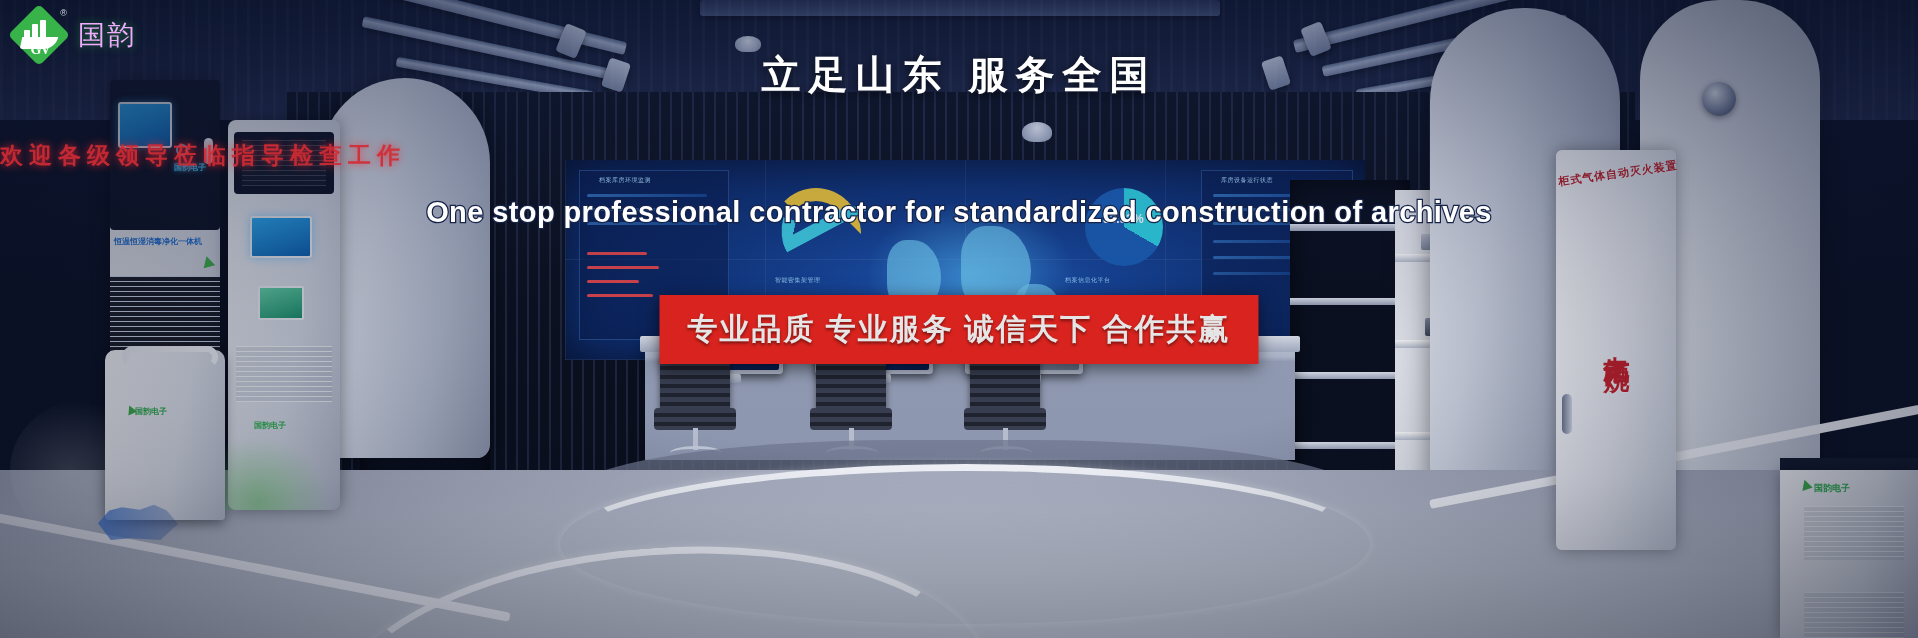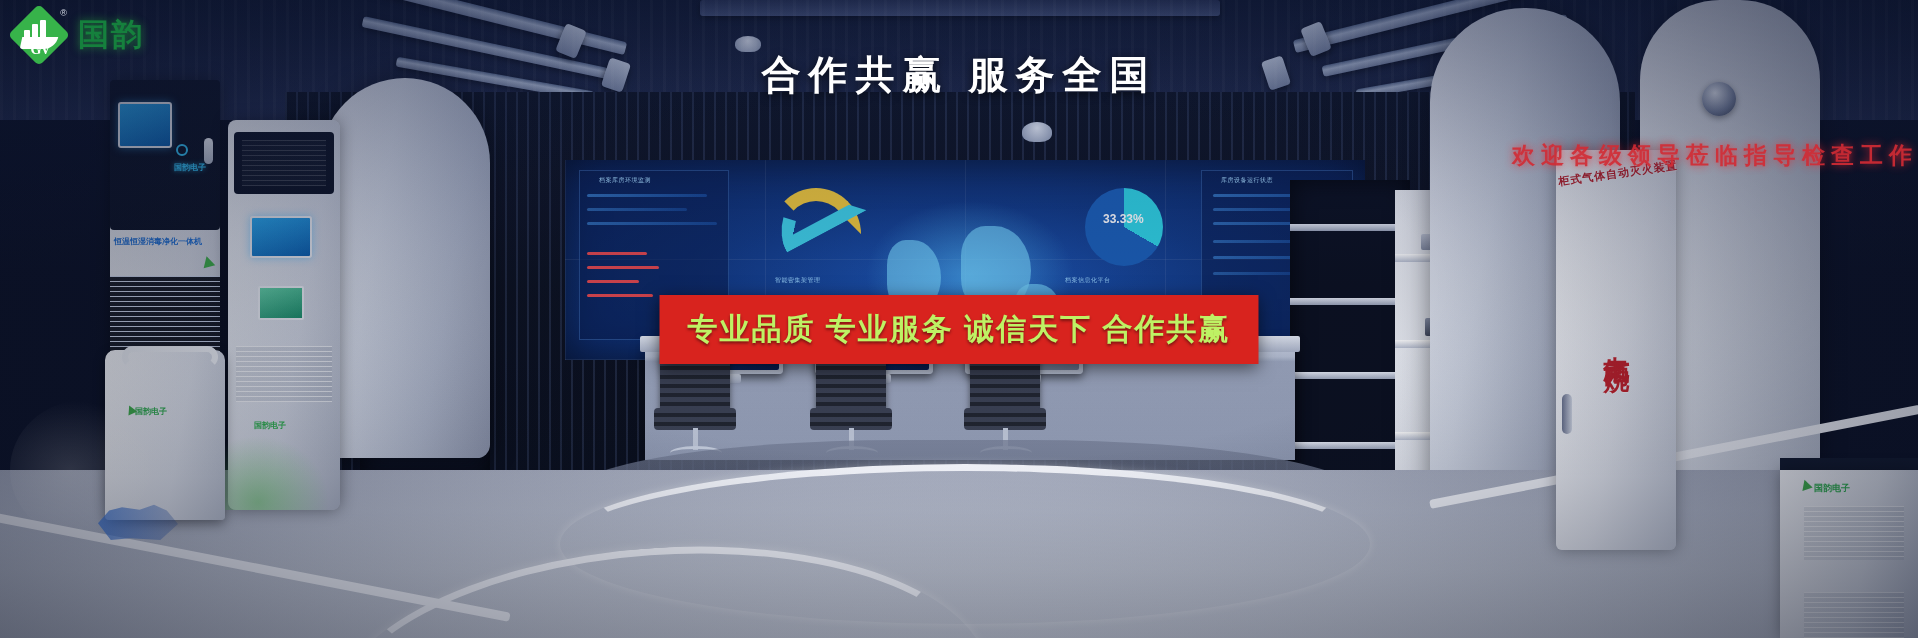--- a/index.html
+++ b/index.html
@@ -338,36 +338,36 @@
   }
   .logo-gv{
     position:absolute;left:16px;top:36px;width:28px;text-align:center;
     font-size:14px;font-weight:bold;color:#ffffff;font-family:"Liberation Serif",serif;
     letter-spacing:-1px;
   }
   .logo-r{
     position:absolute;right:1px;top:2px;font-size:9px;color:#d9dee8;
   }
   .logo-text{
-    font-size:31px;font-weight:bold;color:#15803d;
+    font-size:27px;font-weight:normal;color:#f0abfc;
     text-shadow:0 0 8px rgba(46,204,64,.55);letter-spacing:2px;
   }
 
   .tagline-cn{
     position:absolute;left:0;right:0;top:48px;text-align:center;
     font-size:39px;font-weight:bold;color:#ffffff;letter-spacing:8px;
     text-shadow:0 2px 10px rgba(0,0,0,.75);
   }
   .tagline-en{
     position:absolute;left:0;right:0;top:112px;text-align:center;
     font-size:19px;font-weight:bold;color:#ffffff;letter-spacing:1.2px;
     text-shadow:0 1px 5px rgba(0,0,0,.8);
   }
   .led-text{
-    position:absolute;left:0;right:0;top:140px;text-align:right;
+    position:absolute;left:0;right:0;top:140px;text-align:left;
     font-size:23px;font-weight:bold;color:#d32b34;letter-spacing:6px;
     font-family:"Liberation Serif",serif;
     text-shadow:0 0 9px rgba(230,40,50,.85);
     opacity:.92;
   }
 
   .headline{
     position:absolute;left:0;right:0;top:126px;text-align:center;
     font-size:68px;font-weight:bold;color:#ffffff;letter-spacing:1px;
     -webkit-text-stroke:3px #16244a;
@@ -383,21 +383,21 @@
     white-space:nowrap;
   }
 
   .redbar{
     position:absolute;left:50%;transform:translateX(-50%);top:295px;
     background:#d8231e;
     padding:14px 28px;
     box-shadow:0 4px 16px rgba(0,0,0,.55);
   }
   .redbar span{
-    font-size:30px;font-weight:bold;color:#bef264;letter-spacing:2px;
+    font-size:30px;font-weight:bold;color:#e5e5e5;letter-spacing:2px;
     text-shadow:0 2px 3px rgba(0,0,0,.45);white-space:nowrap;
   }
 </style>
 </head>
 <body>
 
 <div class="banner">
 
   <div class="scene">
 
@@ -587,22 +587,23 @@
             <i></i>
             <i></i>
           </div>
         <div class="logo-swoosh"></div>
         <div class="logo-gv">GV</div>
         <div class="logo-r">®</div>
       </div>
       <div class="logo-text">国韵</div>
     </div>
 
-    <div class="tagline-cn">合作共赢 服务全国</div>
+    <div class="tagline-cn">立足山东 服务全国</div>
     <div class="led-text">欢迎各级领导莅临指导检查工作</div>
 
+    <div class="subheadline">One stop professional contractor for standardized construction of archives</div>
 
     <div class="redbar">
       <span>专业品质  专业服务  诚信天下  合作共赢</span>
     </div>
 
   </div>
 </div>
 
 </body></html>

